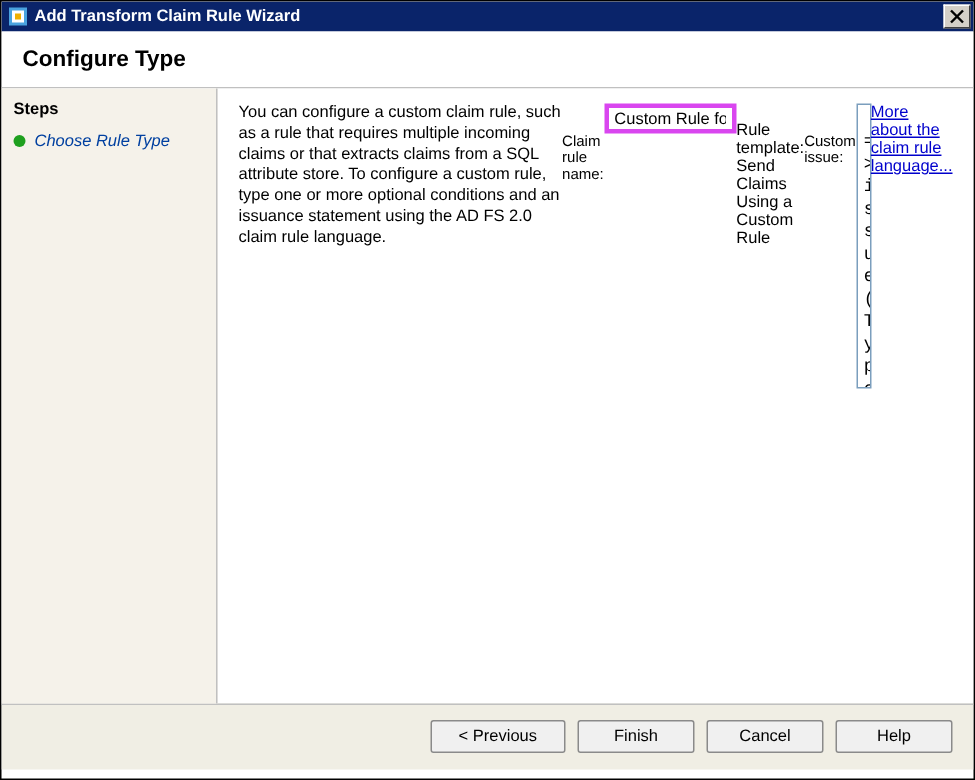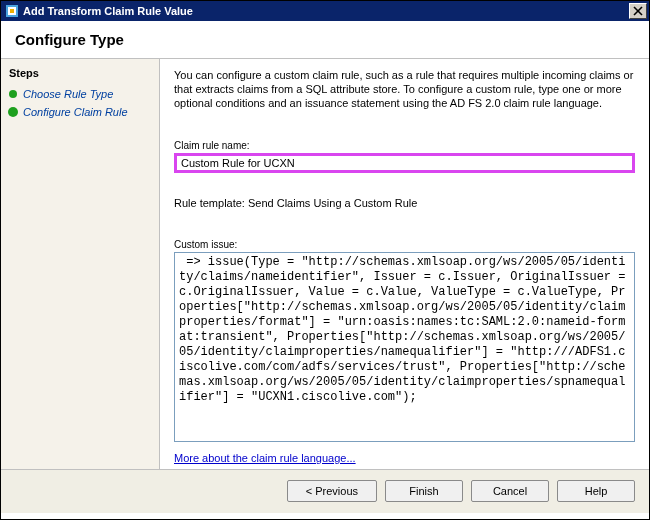--- a/index.html
+++ b/index.html
@@ -45,21 +45,21 @@
   }
   .header-band h1 {
     margin:0; font-size: 15px; font-weight: bold; color:#000;
   }
   .body-area {
     display:flex;
     height: 410px;
     background:#fff;
   }
   .steps-panel {
-    width: 159px;
+    width: 144px;
     background: #f5f2ea;
     border-right: 1px solid #c0c0c0;
     padding: 4px 0 0 0;
   }
   .steps-title {
     font-weight: bold;
     font-size: 11px;
     padding: 4px 8px 6px 8px;
     color:#000;
   }
@@ -74,35 +74,35 @@
   .step-item .bullet {
     width: 8px; height:8px; border-radius:50%;
     margin-right: 6px;
   }
   .bullet.completed { background:#1ea01e; }
   .bullet.current { background:#1ea01e; box-shadow: 0 0 0 1px #1ea01e; }
   .content-panel {
     flex:1;
     padding: 10px 14px 8px 14px;
     color:#000;
-    display:flex; flex-direction:column;
+    display:flex; flex-direction:row;
   }
   .desc { font-size:11px; line-height:1.25; margin-bottom:10px; }
   .field-label { font-size:10px; margin-top:20px; margin-bottom:2px; display:block; }
   .text-input {
     width: 100%;
     height: 20px;
     font-family: Tahoma, Arial, sans-serif;
     font-size: 11px;
     padding: 2px 4px;
     border: 3px solid #d946ef;
     background:#fff;
   }
   .rule-template {
-    font-size:11px; margin-top:24px; margin-bottom:10px;
+    font-size:11px; margin-top:12px; margin-bottom:10px;
   }
   .custom-rule-box {
     flex:1;
     display:flex; flex-direction:column;
   }
   .custom-rule-box textarea {
     width:100%;
     height: 190px;
     resize: none;
     font-family: "Courier New", monospace;
@@ -112,21 +112,20 @@
     border: 1px solid #7b9ebd;
     background:#fff;
     overflow-y: scroll;
     white-space: pre-wrap;
     word-break: break-all;
   }
   .help-link {
     color: #0000cc;
     text-decoration: underline;
     font-size: 11px;
-    margin-top: 10px;
     display:inline-block;
     cursor: pointer;
   }
   .button-bar {
     border-top: 1px solid #c0c0c0;
     background:#f0f0f0;
     background:#ece9d8;
     background:#f0eee4;
     padding: 10px 14px;
     display:flex;
@@ -150,45 +149,41 @@
 <body>
 
 <div class="titlebar">
   <span class="ticon">
     <svg width="14" height="14" viewBox="0 0 14 14">
       <rect x="1" y="1" width="12" height="12" fill="#4aa3df"></rect>
       <rect x="3" y="3" width="8" height="8" fill="#fff"></rect>
       <rect x="5" y="5" width="4" height="4" fill="#f0b000"></rect>
     </svg>
   </span>
-  <span class="title-text">Add Transform Claim Rule Value</span>
+  <span class="title-text">Add Transform Claim Rule Wizard</span>
   <div class="close-btn">
     <svg width="10" height="10" viewBox="0 0 10 10">
       <line x1="1" y1="1" x2="9" y2="9" stroke="#000" stroke-width="1.6"></line>
       <line x1="9" y1="1" x2="1" y2="9" stroke="#000" stroke-width="1.6"></line>
     </svg>
   </div>
 </div>
 
 <div class="header-band">
   <h1>Configure Type</h1>
 </div>
 
 <div class="body-area">
 
   <div class="steps-panel">
     <div class="steps-title">Steps</div>
     <div class="step-item">
       <span class="bullet completed"></span>
       <span>Choose Rule Type</span>
     </div>
-    <div class="step-item">
-      <span class="bullet current"></span>
-      <span>Configure Claim Rule</span>
-    </div>
   </div>
 
   <div class="content-panel">
     <div class="desc">You can configure a custom claim rule, such as a rule that requires multiple incoming claims or that extracts claims from a SQL attribute store. To configure a custom rule, type one or more optional conditions and an issuance statement using the AD FS 2.0 claim rule language.</div>
 
     <label class="field-label">Claim rule name:</label>
     <input type="text" class="text-input" value="Custom Rule for UCXN" style="">
 
     <div class="rule-template">Rule template: Send Claims Using a Custom Rule</div>
 

